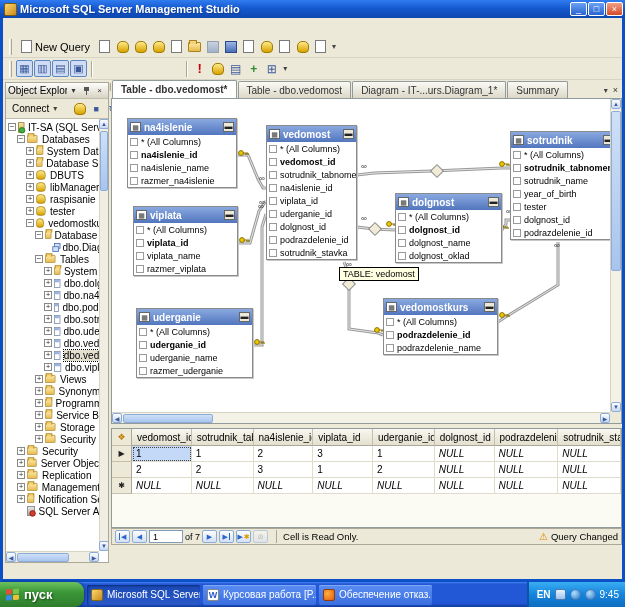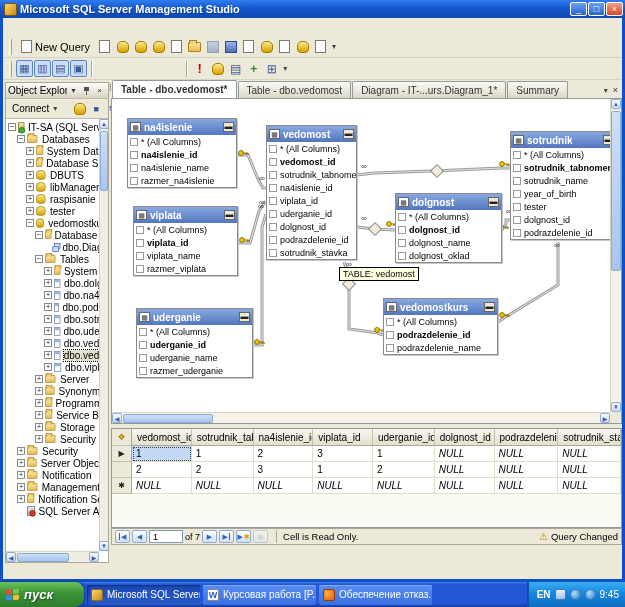--- a/index.html
+++ b/index.html
@@ -153,21 +153,21 @@
   #statusbar { position:absolute; left:0; bottom:0; width:100%; height:14px; background:#ECE9D8;
     border-top:1px solid #fff; box-shadow:0 -1px 0 #c8c4b4; display:flex; align-items:center; padding-left:4px; font-size:10px; }
   #taskbar { position:absolute; left:0; top:582px; width:625px; height:25px;
     background:linear-gradient(180deg,#4583f2 0%,#2257d6 8%,#2257d6 85%,#123a9a 100%); display:flex; align-items:center; }
   #start-btn { height:25px; width:84px; border-radius:0 9px 9px 0;
     background:linear-gradient(180deg,#6cc15e 0%,#3c9838 40%,#2d7d2d 100%);
     display:flex; align-items:center; gap:4px; padding-left:6px; box-shadow:1px 0 3px rgba(0,0,0,.4); }
   #start-btn .flag { width:14px; height:12px; display:grid; grid-template-columns:6px 6px; grid-template-rows:5px 5px; gap:1px; transform:skewY(-4deg); }
   #start-btn .flag i { display:block; border-radius:1px; }
   #start-btn .f1{background:#e84c3d;} #start-btn .f2{background:#7ec24c;} #start-btn .f3{background:#3c8ce8;} #start-btn .f4{background:#f0c03c;}
-  #start-btn .s-lbl { color:#fff; font-weight:bold; font-style:italic; font-size:13px; text-shadow:1px 1px 2px #1a4a1a; }
+  #start-btn .s-lbl { color:#fff; font-weight:bold; font-size:13px; text-shadow:1px 1px 2px #1a4a1a; }
   .task-btn { height:20px; width:113px; margin-left:3px; border-radius:2px; display:flex; align-items:center; gap:4px;
     padding:0 4px; background:linear-gradient(180deg,#5a8df2,#3a6fe0); box-shadow:inset 0 1px 0 #7fa8f6;
     color:#fff; font-size:10px; white-space:nowrap; overflow:hidden; }
   .task-btn.active { background:linear-gradient(180deg,#1a49b4,#2a5ac8); box-shadow:inset 1px 1px 2px #0d2d78; }
   .task-btn .t-ico { width:12px; height:12px; min-width:12px; border-radius:2px; }
   .t-ssms { background:linear-gradient(135deg,#ffd76e,#c98a1e); border:1px solid #8a6a14; }
   .t-folder { background:linear-gradient(180deg,#ffe9a2,#e8b94d); border:1px solid #a8841f; }
   .t-word { background:#fff; color:#2a5ac8; font-weight:bold; font-size:9px; text-align:center; line-height:11px; border:1px solid #888; }
   .t-firefox { background:radial-gradient(circle at 35% 35%,#ffb03c,#e05a10); border-radius:50%; border:1px solid #903a08; }
   #tray { margin-left:auto; height:25px; display:flex; align-items:center; gap:4px; padding:0 6px 0 8px;
@@ -407,21 +407,21 @@
             <span class="lbl">dbo.vedomost</span>
           </div>
           <div class="tree-row" style="padding-left: 38px;">
             <span class="exp">+</span>
             <span class="tico ic-table"></span>
             <span class="lbl">dbo.viplata</span>
           </div>
           <div class="tree-row" style="padding-left: 29px;">
             <span class="exp">+</span>
             <span class="tico ic-folder"></span>
-            <span class="lbl">Server</span>
+            <span class="lbl">Views</span>
           </div>
           <div class="tree-row" style="padding-left: 29px;">
             <span class="exp">+</span>
             <span class="tico ic-folder"></span>
             <span class="lbl">Synonyms</span>
           </div>
           <div class="tree-row" style="padding-left: 29px;">
             <span class="exp">+</span>
             <span class="tico ic-folder"></span>
             <span class="lbl">Programmability</span>
@@ -447,21 +447,21 @@
             <span class="lbl">Security</span>
           </div>
           <div class="tree-row" style="padding-left: 11px;">
             <span class="exp">+</span>
             <span class="tico ic-folder"></span>
             <span class="lbl">Server Objects</span>
           </div>
           <div class="tree-row" style="padding-left: 11px;">
             <span class="exp">+</span>
             <span class="tico ic-folder"></span>
-            <span class="lbl">Notification</span>
+            <span class="lbl">Replication</span>
           </div>
           <div class="tree-row" style="padding-left: 11px;">
             <span class="exp">+</span>
             <span class="tico ic-folder"></span>
             <span class="lbl">Management</span>
           </div>
           <div class="tree-row" style="padding-left: 11px;">
             <span class="exp">+</span>
             <span class="tico ic-folder"></span>
             <span class="lbl">Notification Services</span>

